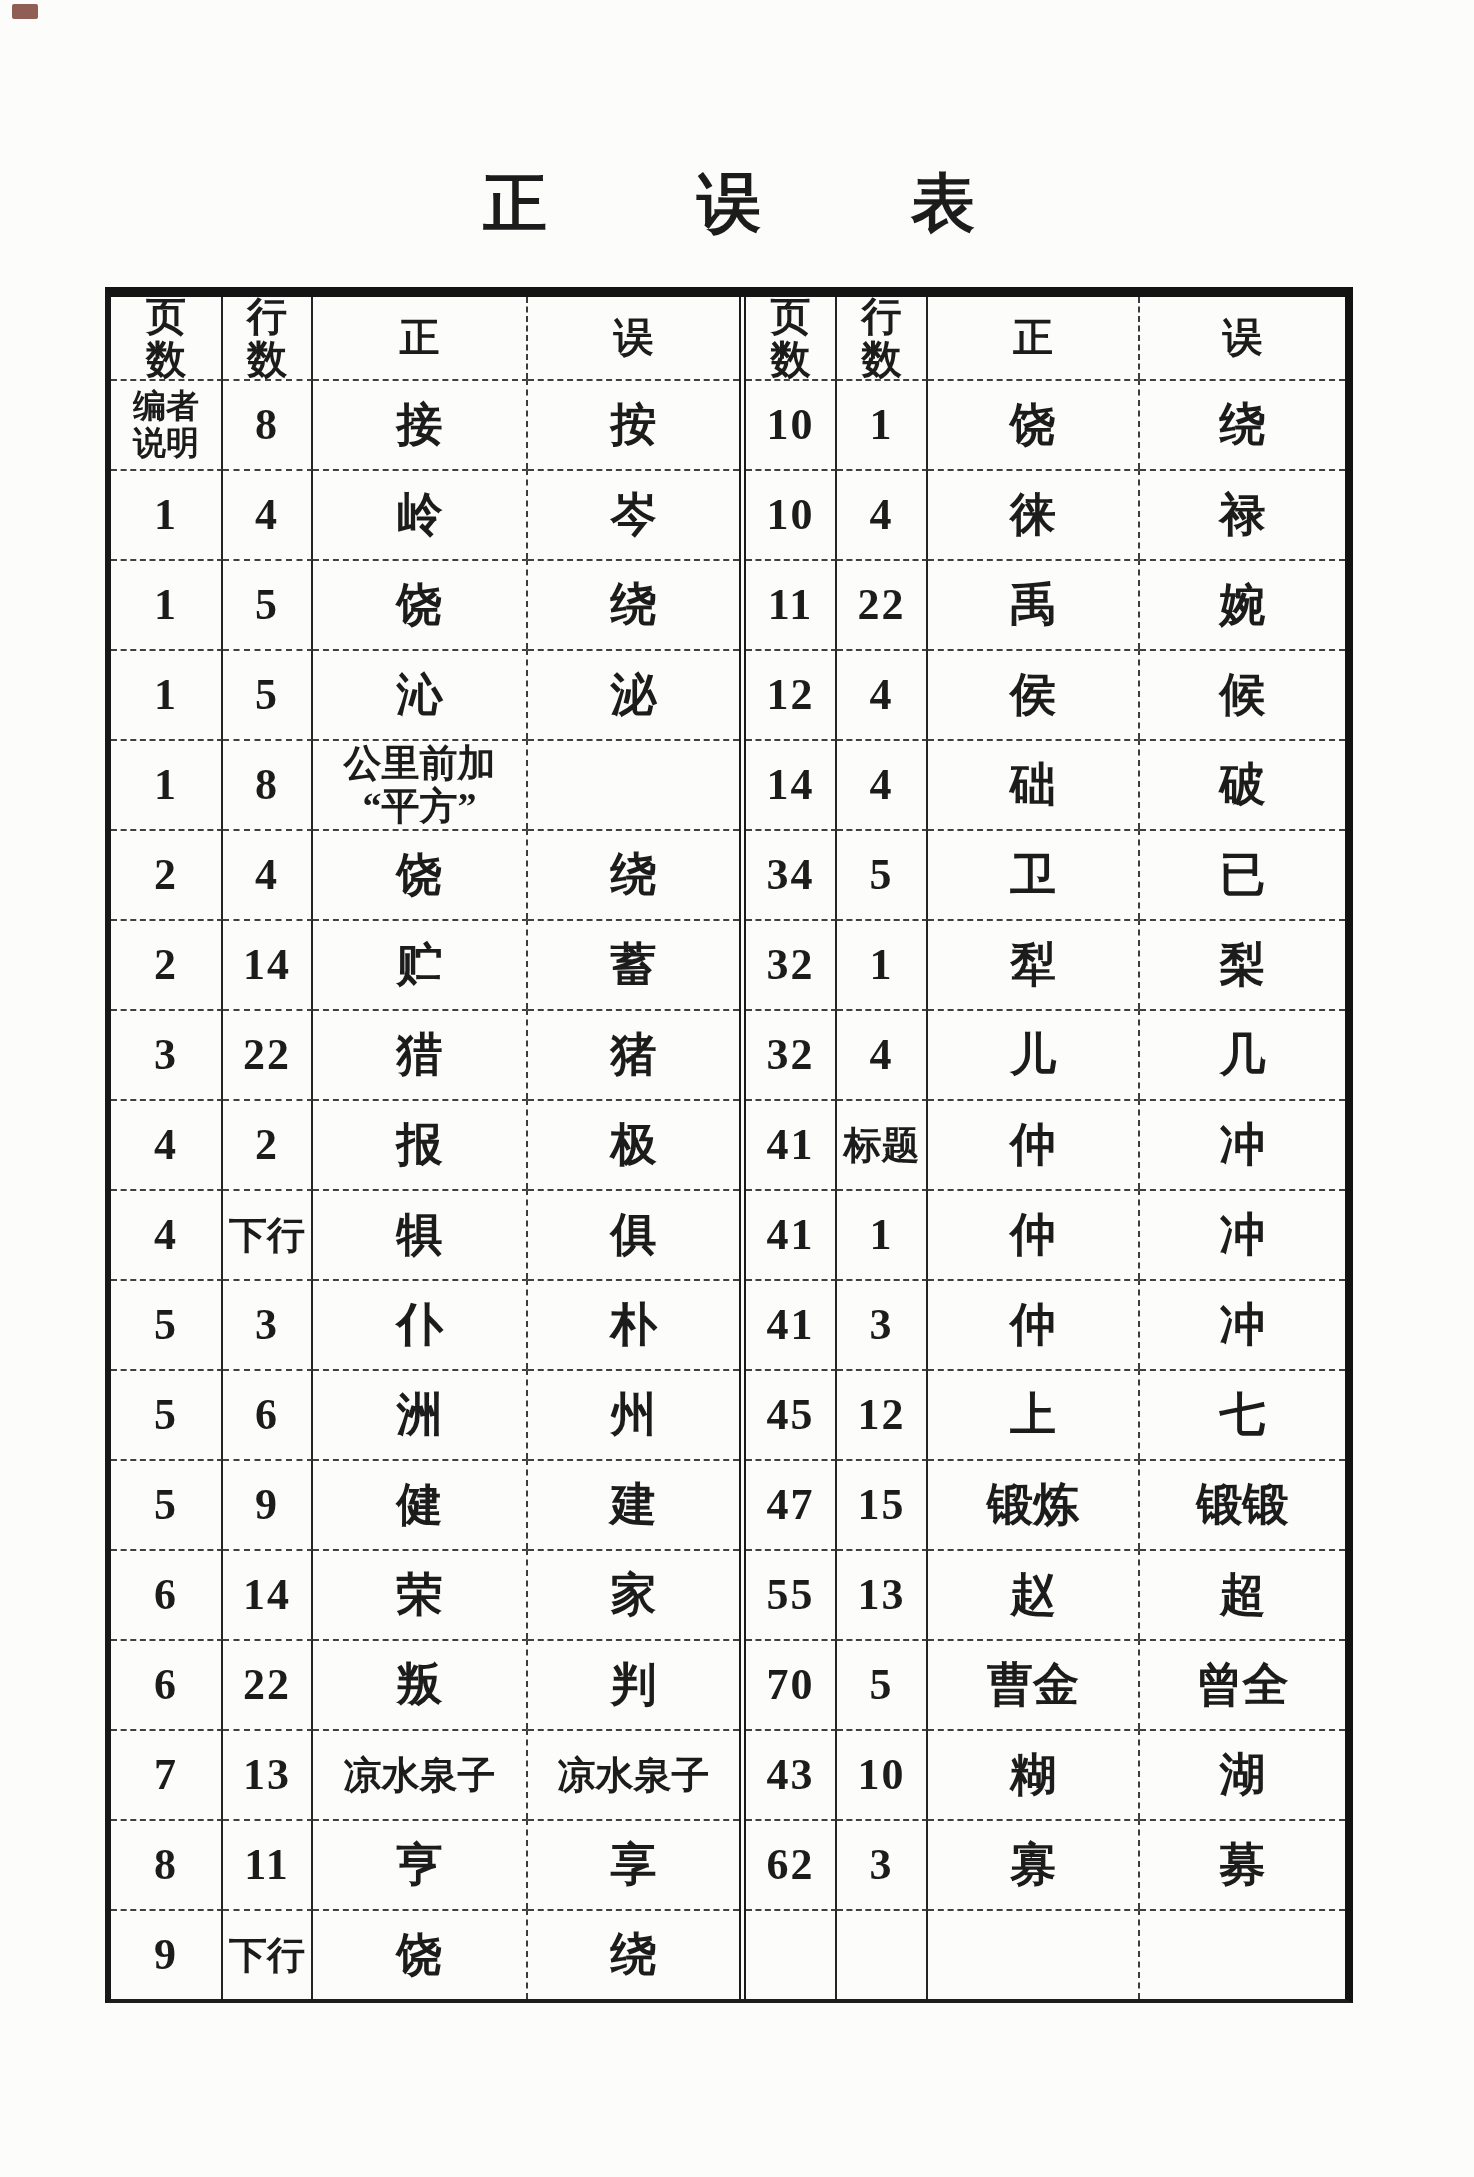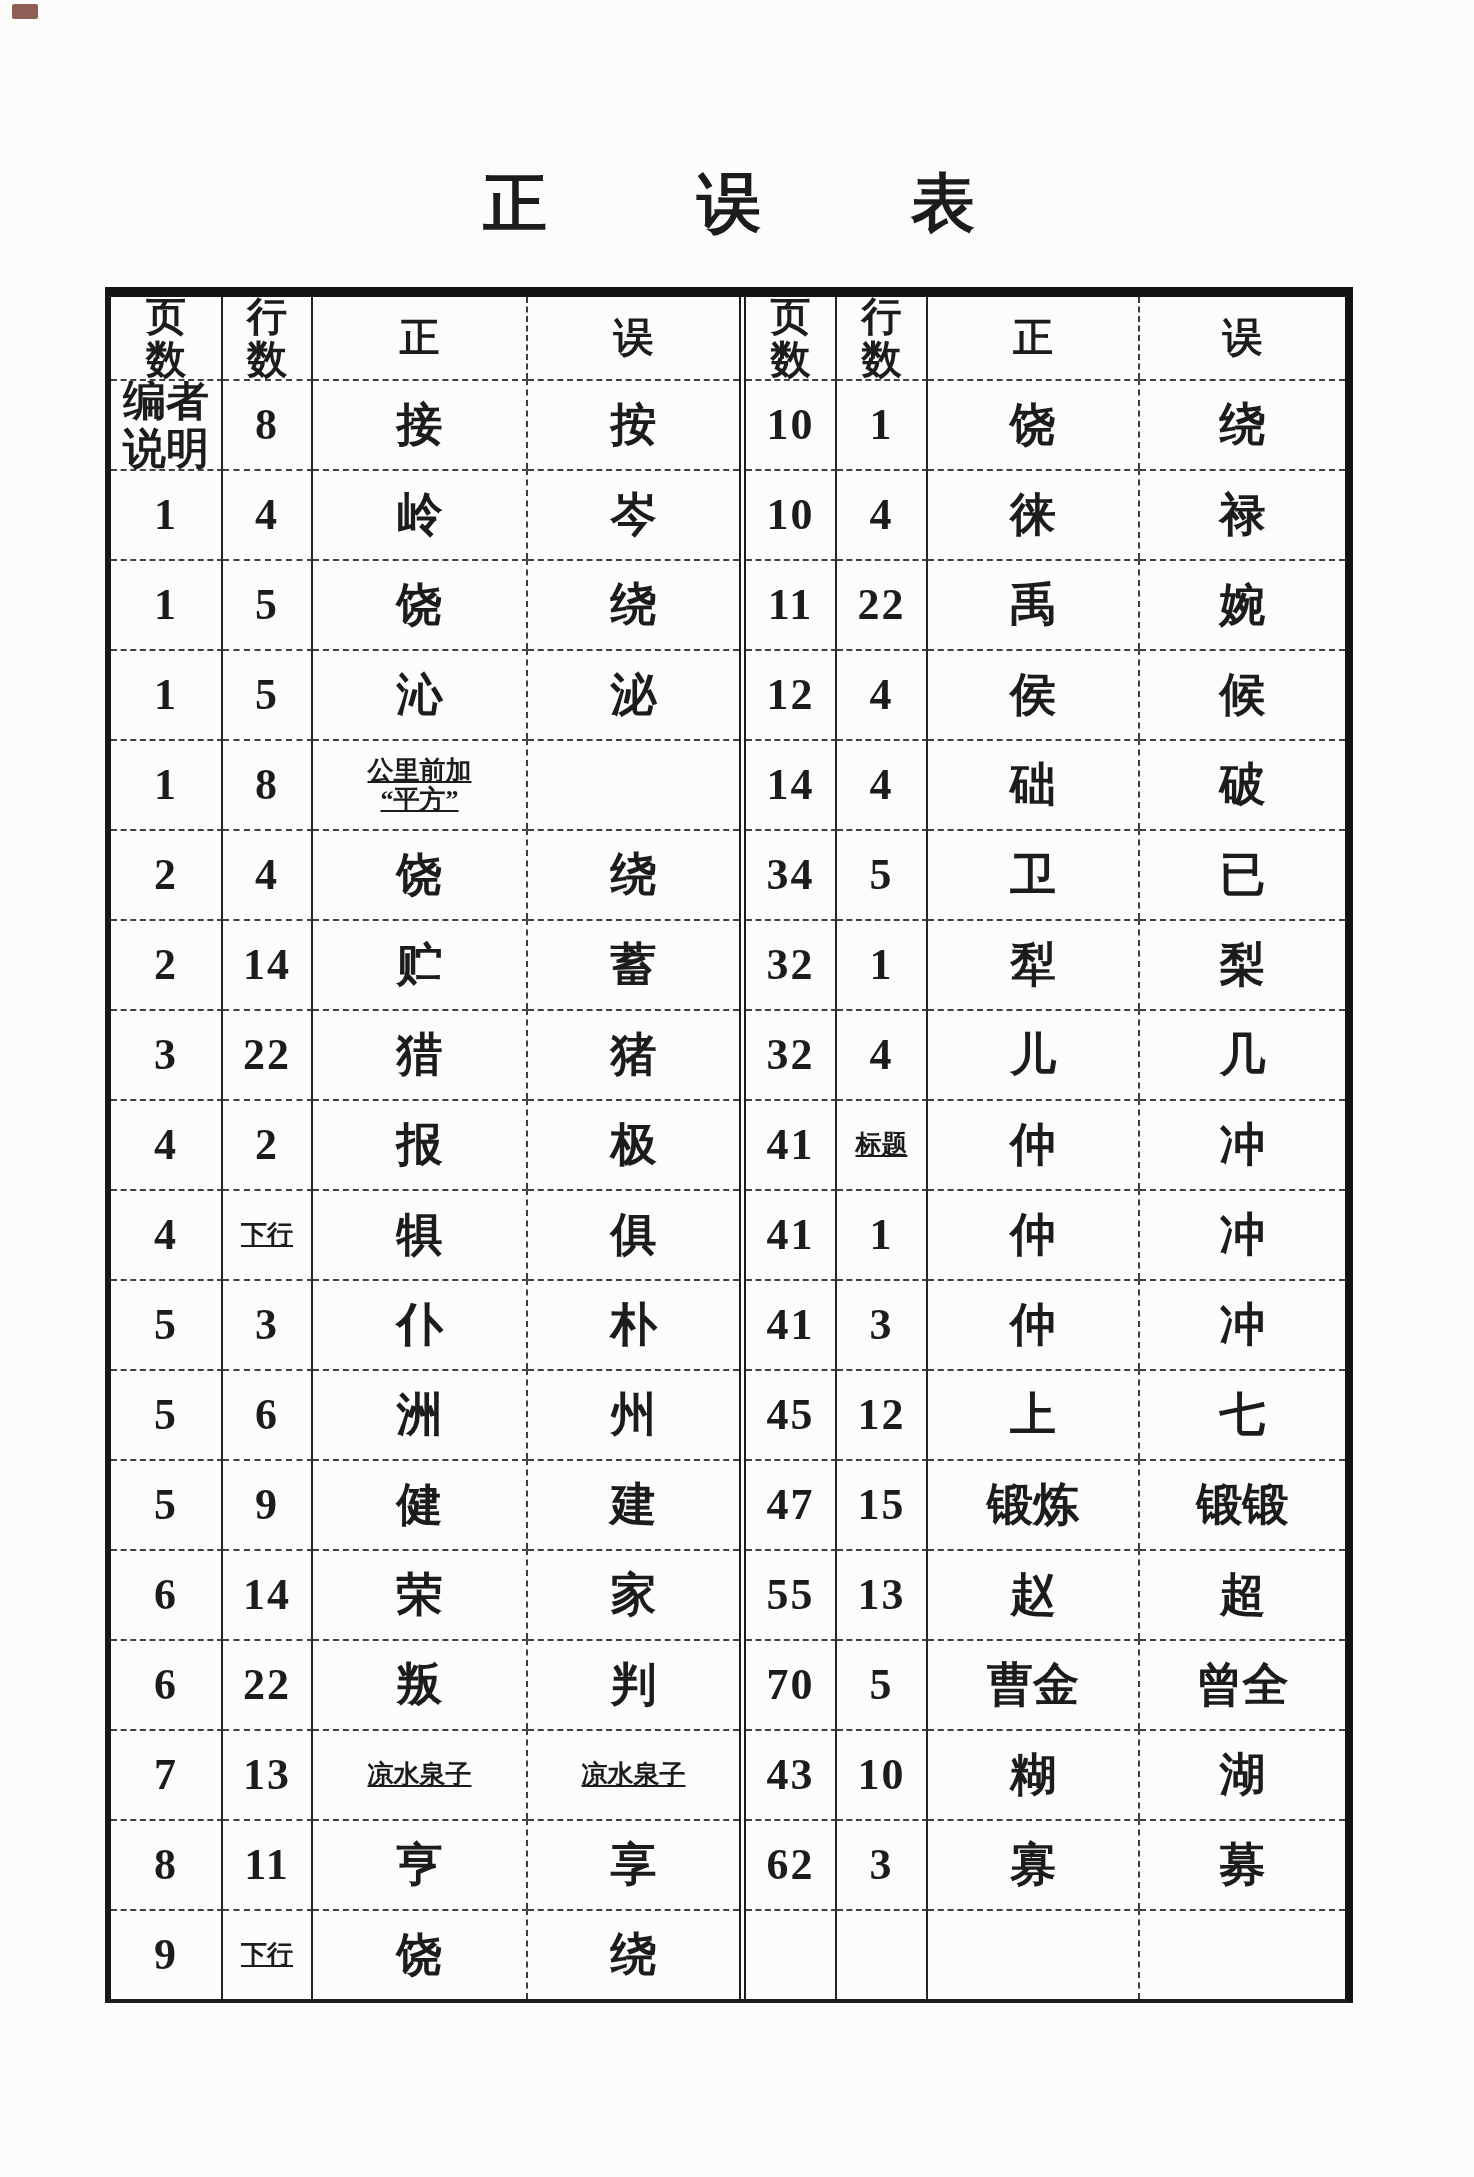--- a/index.html
+++ b/index.html
@@ -28,22 +28,22 @@
   .cell{
     box-sizing:border-box;display:flex;align-items:center;justify-content:center;
     text-align:center;white-space:pre-line;overflow:hidden;
     font-size:46px;font-weight:bold;line-height:1.12;
   }
   .c1,.c2{border-right:2px solid #242424;}
   .c3{border-right:2px dashed #3c3c3c;}
   .rowline{border-top:2px dashed #404040;}
   .hdr{font-size:40px;line-height:1.08;}
   .num{font-size:44px;letter-spacing:2px;}
-  .sz-s{font-size:26px;text-decoration:underline;}
-  .sz-xs{font-size:43px;}
+  .sz-s{font-size:38px;}
+  .sz-xs{font-size:33px;}
 </style>
 </head>
 <body>
 
 <div class="paper">
 
   <div class="scan-mark"></div>
 
   <div class="doc-title">
     <span>正</span>

